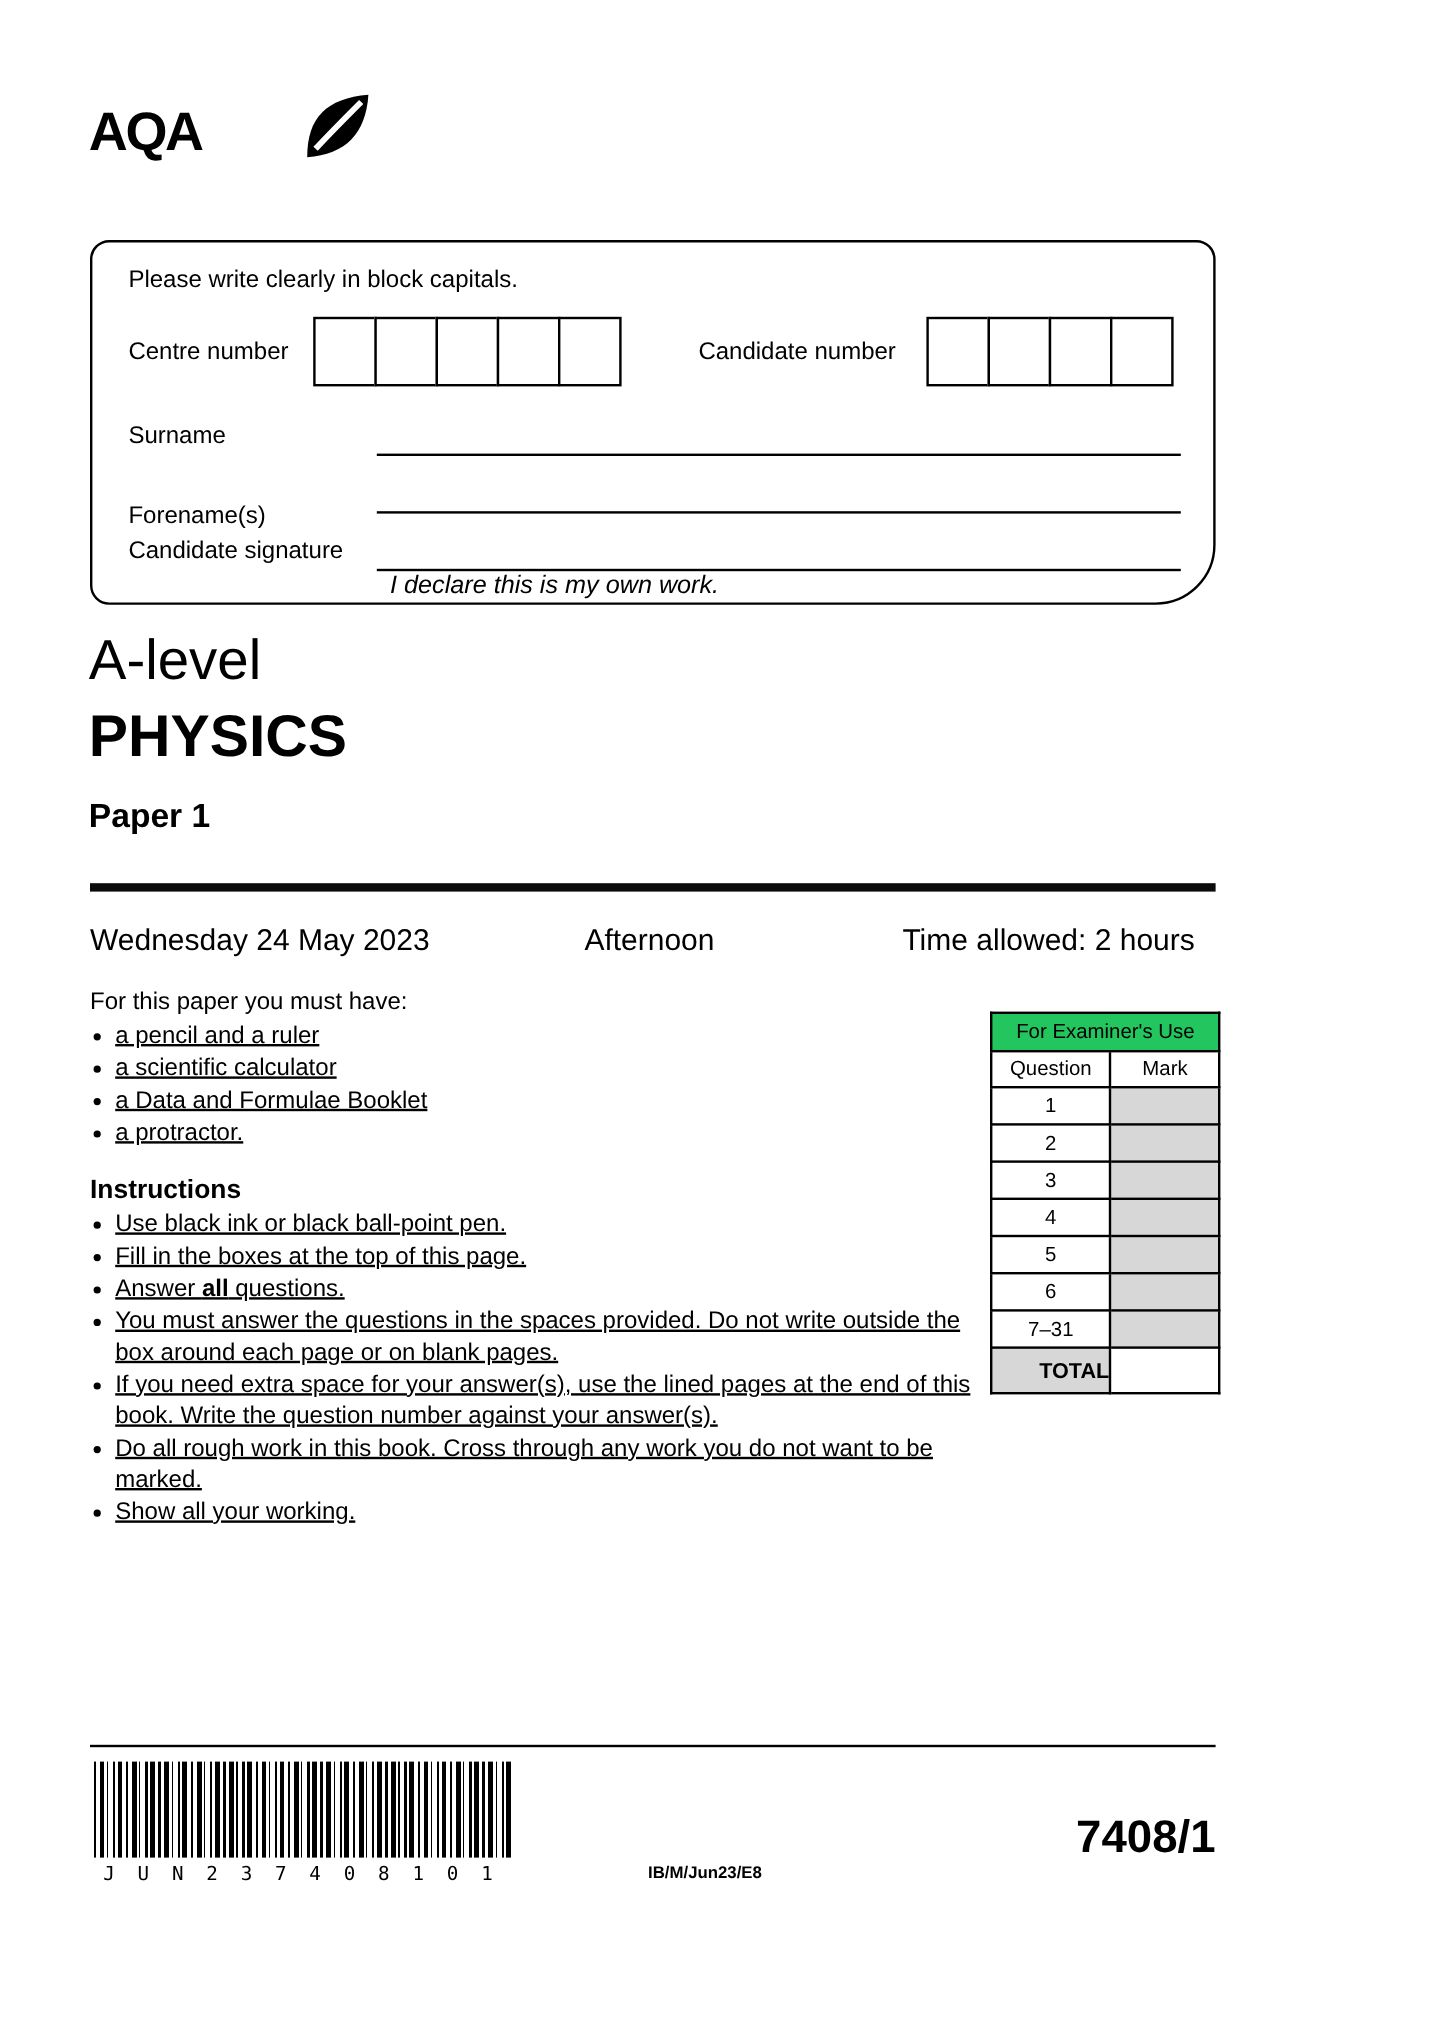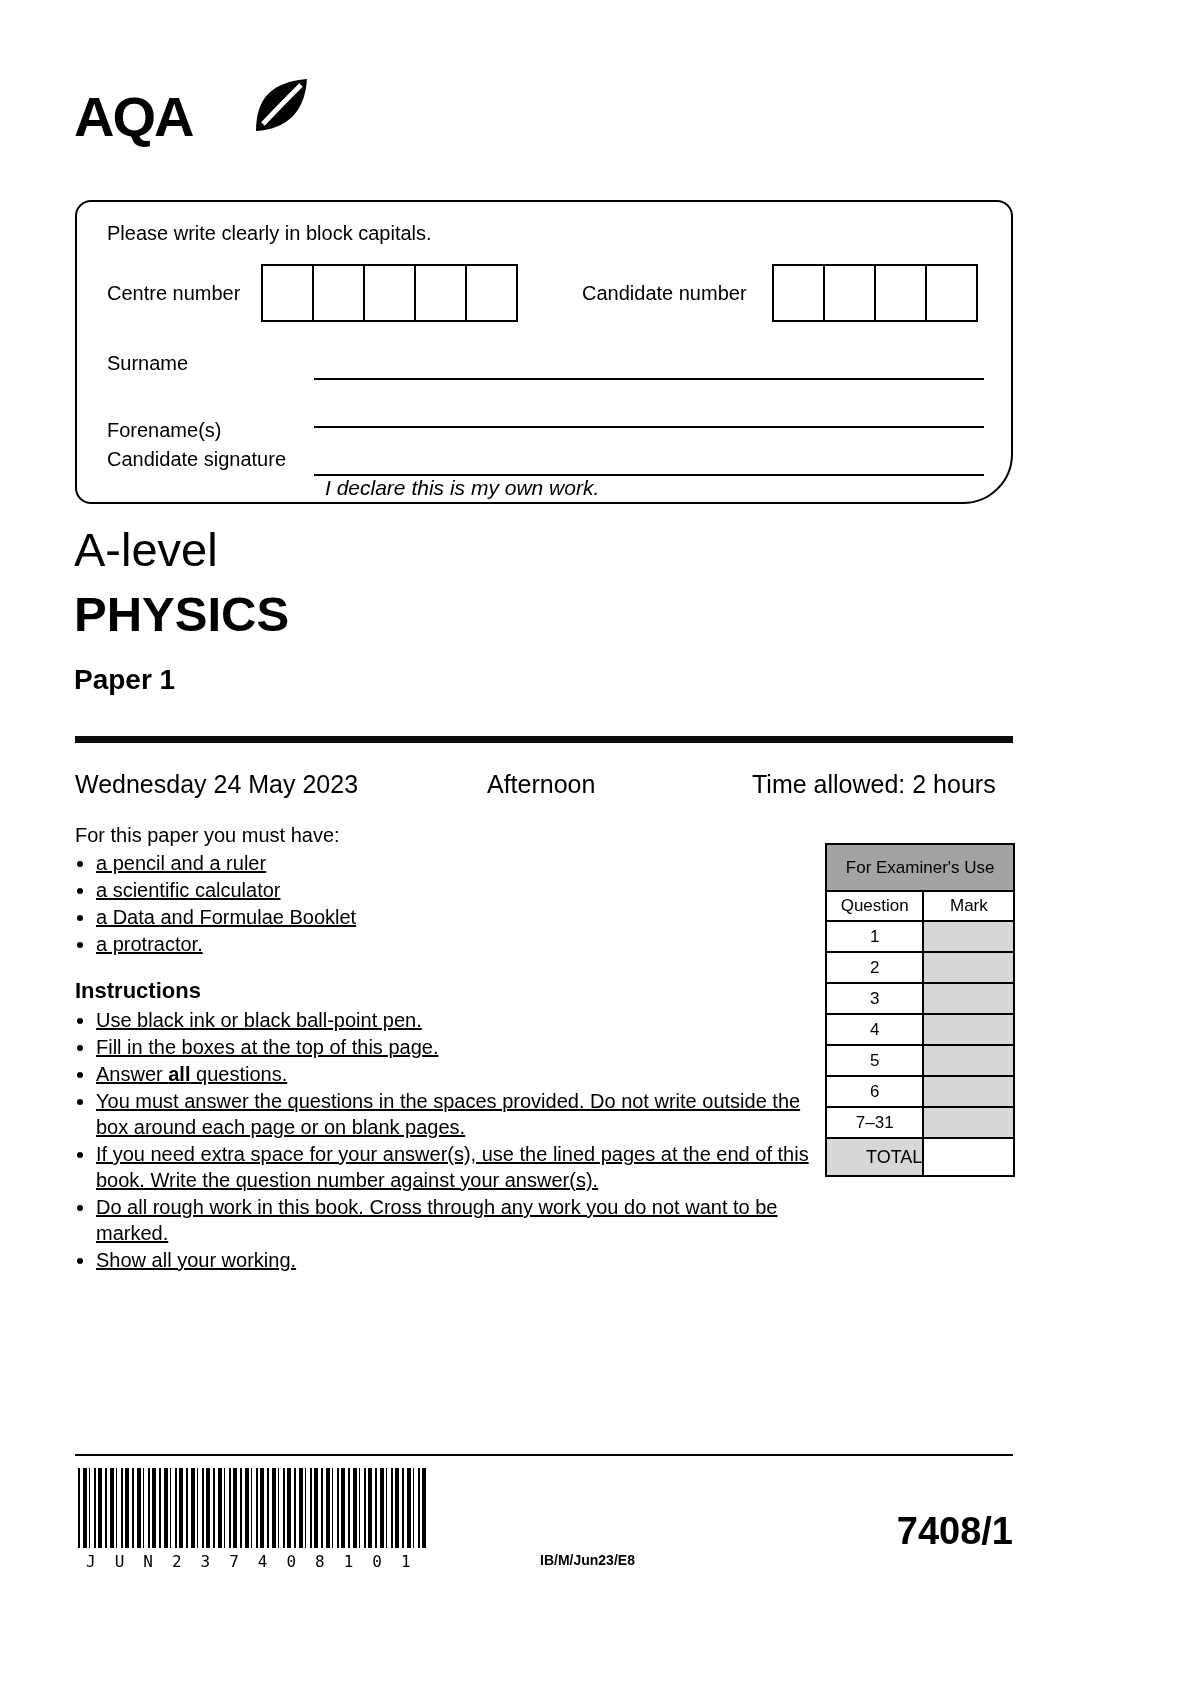--- a/index.html
+++ b/index.html
@@ -9,21 +9,21 @@
     height: 1684px;
     background: #ffffff;
     font-family: "Liberation Sans", sans-serif;
     color: #000;
     overflow: hidden;
   }
 
   
   .aqa-logo-text {
     position: absolute; left: 74px; top: 84px;
-    font-size: 56px; font-weight: bold; letter-spacing: -2px;
+    font-size: 45px; font-weight: bold; letter-spacing: -2px;
   }
   .aqa-leaf { position: absolute; left: 250px; top: 76px; width: 60px; height: 60px; }
 
   
   .candidate-box {
     position: absolute; left: 75px; top: 200px;
     width: 934px; height: 300px;
     border: 2px solid #000;
     border-radius: 16px 16px 50px 16px;
   }
@@ -64,26 +64,26 @@
   
   .examiner {
     position: absolute; left: 825px; top: 843px;
     border-collapse: collapse; table-layout: fixed;
     font-size: 17px;
   }
   .examiner td, .examiner th {
     border: 2px solid #000; text-align: center; vertical-align: middle;
     font-weight: normal; padding: 0; box-sizing: border-box;
   }
-  .examiner .ex-title { width: 187px; height: 47px; background: #a3a3a3; }
+  .examiner .ex-title { width: 187px; height: 32px; background: #22c55e; }
   .examiner .q-head { width: 96px; height: 30px; }
   .examiner .m-head { width: 91px; height: 30px; }
   .examiner .q-cell { height: 31px; background: #fff; }
   .examiner .m-cell { height: 31px; background: #d7d7d7; }
-  .examiner .total-cell { height: 38px; background: #d7d7d7; font-weight: normal; font-size: 18px; padding-left: 39px; }
+  .examiner .total-cell { height: 38px; background: #d7d7d7; font-weight: bold; font-size: 18px; padding-left: 39px; }
   .examiner .total-mark { height: 38px; background: #fff; }
 
   
   .rule-thin { position: absolute; left: 75px; top: 1454px; width: 938px; height: 2px; background: #000; }
   .barcode {
     position: absolute; left: 78px; top: 1468px; width: 348px; height: 80px;
     background: repeating-linear-gradient(90deg,
       #000 0, #000 2px, #fff 2px, #fff 5px,
       #000 5px, #000 9px, #fff 9px, #fff 11px,
       #000 11px, #000 12px, #fff 12px, #fff 16px,

